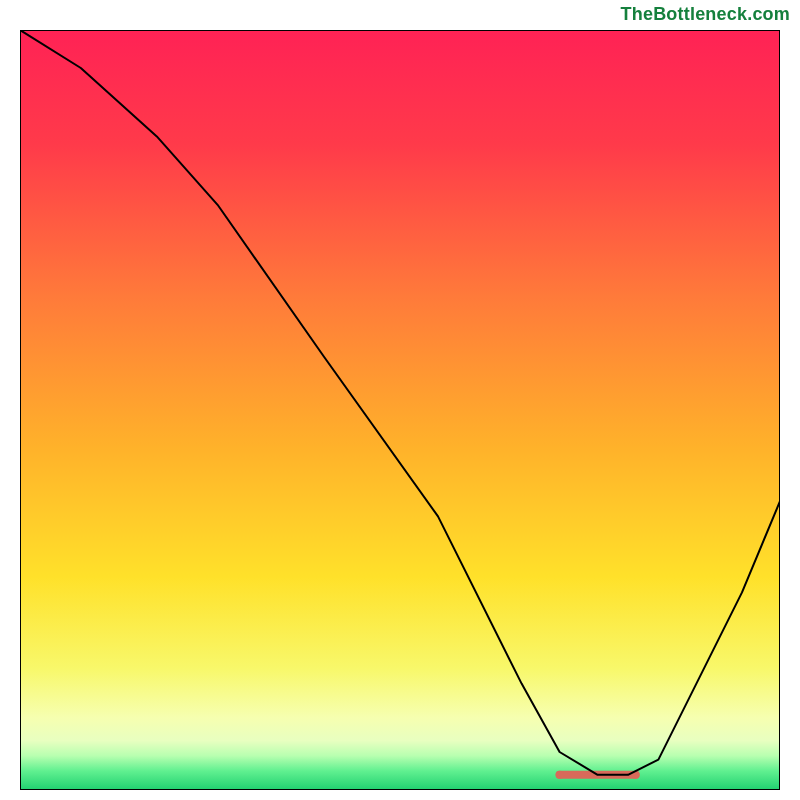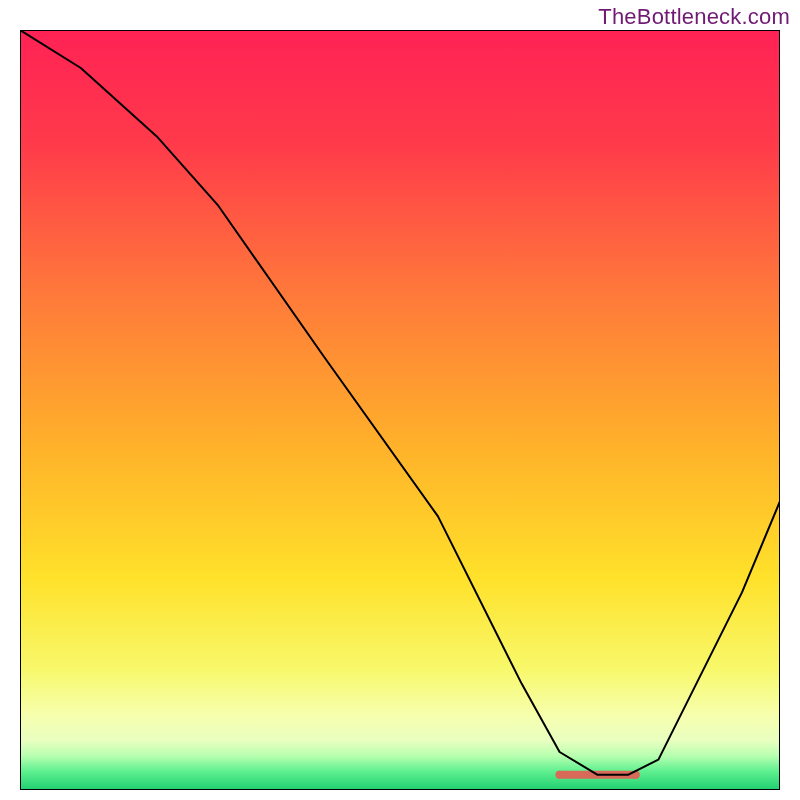--- a/index.html
+++ b/index.html
@@ -13,23 +13,23 @@
   }
   .page {
     position: relative;
     width: 800px;
     height: 800px;
   }
   .watermark {
     position: absolute;
     top: 4px;
     right: 10px;
-    font-size: 22px;
-    font-weight: normal;
-    color: #701a75;
+    font-size: 18px;
+    font-weight: bold;
+    color: #15803d;
     letter-spacing: 0.2px;
     user-select: none;
   }
   .plot-wrap {
     position: absolute;
     left: 20px;
     top: 30px;
     width: 760px;
     height: 760px;
   }

